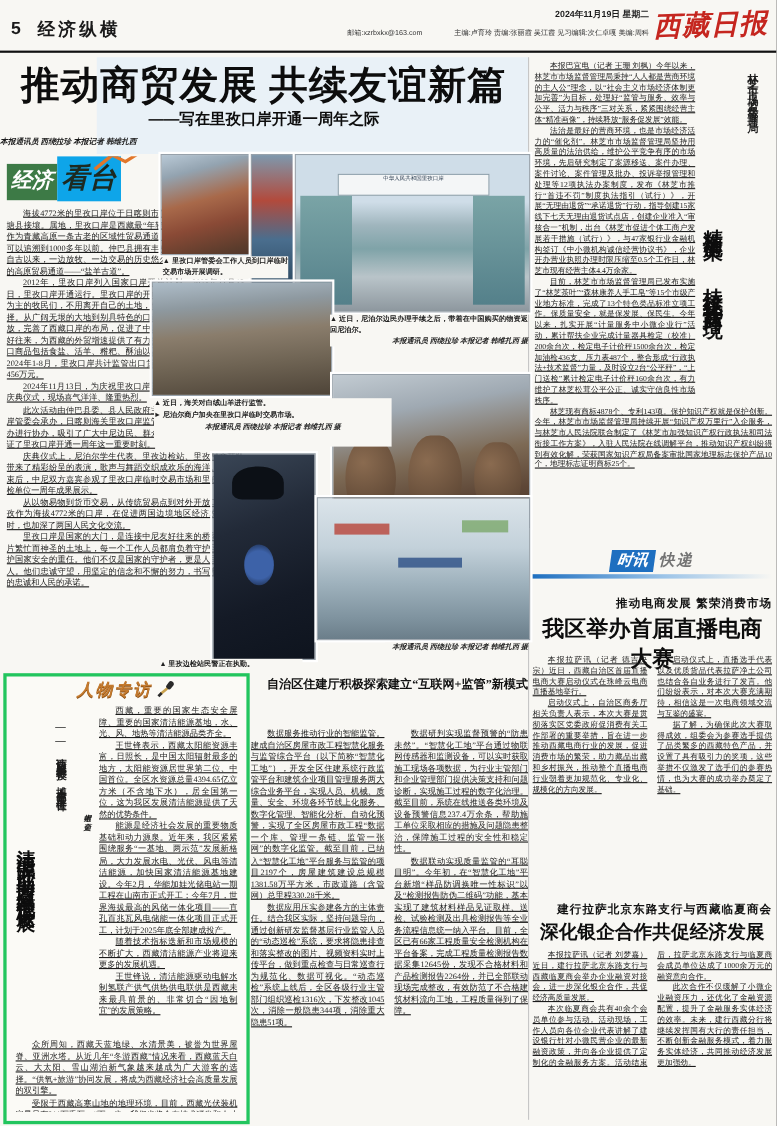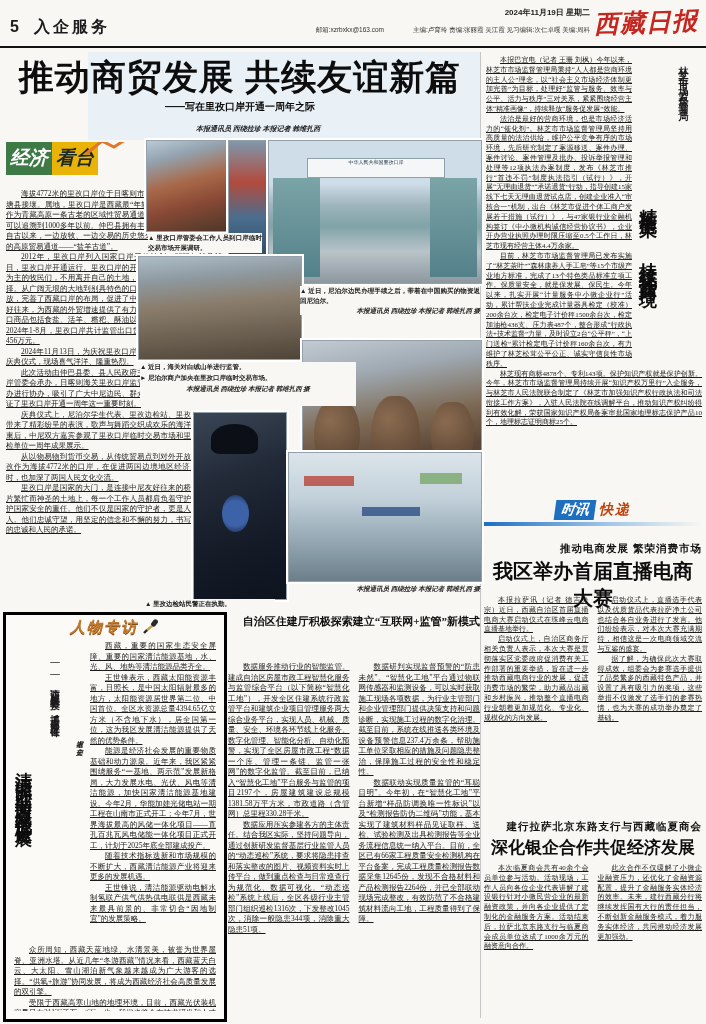--- a/index.html
+++ b/index.html
@@ -12,44 +12,44 @@
   .bodytext{font-size:7.5px;line-height:1.4;text-align:justify;color:#1b1b1b;overflow:hidden;}
   .bodytext p{margin:0;text-indent:2em;text-decoration:underline;}
   .cols2{column-count:2;column-gap:9px;}
   .photo{position:absolute;border:1px solid #97a1aa;box-shadow:0 0 0 2px #fff;z-index:2;}
   .cap{position:absolute;font-size:6.5px;line-height:1.5;font-weight:bold;color:#222;
        background:#f8f7f3;z-index:3;text-align:justify;}
   .credit{font-style:italic;text-align:right;display:block;}
   .vert{writing-mode:vertical-rl;text-orientation:upright;}
   .rule{position:absolute;background:#111;}
   .thinline{position:absolute;background:#c6c6c6;}
-  .boxred{position:absolute;border:3px solid #000000;background:#fbfaf6;z-index:4;}
+  .boxred{position:absolute;border:3px solid #22c55e;background:#fbfaf6;z-index:4;}
   .caplist div{margin-bottom:1px;}
 </style>
 </head>
 <body>
 
 <div class="page">
 
   <div class="abs sans" style="left:10px;top:18px;font-size:16px;font-weight:bold;">5</div>
-  <div class="abs sans" style="left:34px;top:17px;font-size:16px;font-weight:bold;letter-spacing:3px;">入企服务</div>
+  <div class="abs sans" style="left:34px;top:17px;font-size:16px;font-weight:bold;letter-spacing:3px;">经济纵横</div>
   <div class="abs sans" style="right:116px;top:7px;font-size:8px;font-weight:bold;">2024年11月19日 星期二</div>
   <div class="abs sans" style="right:116px;top:26px;font-size:6.5px;color:#333;">主编:卢育玲 责编:张丽霞 吴江霞 见习编辑:次仁卓嘎 美编:周科</div>
   <div class="abs sans" style="right:322px;top:26px;font-size:6.5px;color:#333;">邮箱:xzrbxkx@163.com</div>
   <div class="abs" style="right:8px;top:6px;font-size:25px;font-weight:900;font-style:italic;color:#c5261f;letter-spacing:1px;transform:rotate(-2deg);">西藏日报</div>
   <div class="rule" style="left:0;top:46px;width:706px;height:2px;"></div>
 
   <div class="abs" style="left:88px;top:52px;width:392px;height:88px;background:#e9f1f7;"></div>
-  <div class="abs headline" style="left:0;top:54px;width:480px;font-size:35px;letter-spacing:1px;">推动商贸发展 共续友谊新篇</div>
-  <div class="abs headline" style="left:0;top:100px;width:480px;font-size:10px;font-weight:bold;">——写在里孜口岸开通一周年之际</div>
-  <div class="abs" style="left:0;top:124px;width:516px;text-align:center;font-size:7px;font-weight:bold;font-style:italic;">本报通讯员 西绕拉珍 本报记者 韩维扎西</div>
+  <div class="abs headline" style="left:0;top:54px;width:480px;font-size:35px;letter-spacing:1px;font-family:Liberation Serif, serif;">推动商贸发展 共续友谊新篇</div>
+  <div class="abs headline" style="left:0;top:100px;width:480px;font-size:14px;font-weight:bold;">——写在里孜口岸开通一周年之际</div>
+  <div class="abs" style="left:0;top:124px;width:516px;font-size:7px;font-weight:bold;font-style:italic;">本报通讯员 西绕拉珍 本报记者 韩维扎西</div>
 
   <div class="abs bodytext" style="left:6px;top:142px;width:216px;height:466px;z-index:1;">
     <div style="position:relative;width:132px;height:42px;margin-bottom:5px;">
-      <span class="sans" style="display:inline-block;background:#3d7a46;color:#fff;font-size:19px;font-weight:900;font-style:italic;padding:3px 4px;">经济</span><span class="sans" style="display:inline-block;background:#eab308;color:#1c2a22;font-size:19px;font-weight:900;font-style:italic;padding:3px 4px;">看台</span>
+      <span class="sans" style="display:inline-block;background:#3d7a46;color:#fff;font-size:19px;font-weight:900;font-style:italic;padding:3px 4px;">经济</span><span class="sans" style="display:inline-block;background:#0ea5e9;color:#1c2a22;font-size:25px;font-weight:900;font-style:italic;padding:3px 4px;">看台</span>
       <svg width="62" height="30" style="position:absolute;right:-8px;top:-14px;">
         <polyline points="2,26 18,13 30,19 52,5" fill="none" stroke="#e2762a" stroke-width="3"></polyline>
         <polygon points="50,1 60,4 52,12" fill="#e2762a"></polygon>
       </svg>
     </div>
     <div>
         <p>海拔4772米的里孜口岸位于日喀则市仲巴县，与尼泊尔木斯塘县接壤。属地，里孜口岸是西藏最“年轻”的对外开放口岸，也作为青藏高原一条古老的区域性贸易通道，这里边民互市的传统可以追溯到1000多年以前。仲巴县拥有丰富的盐矿和牧业资源，自古以来，一边放牧、一边交易的历史悠久，也成就了这条著名的高原贸易通道——“盐羊古道”。</p>
         <p>2012年，里孜口岸列入国家口岸开放计划。2023年11月13日，里孜口岸开通运行。里孜口岸的开放，让原本以畜牧和半农为主的牧民们，不用离开自己的土地，也能有更多样化的生活选择。从广阔无垠的大地到别具特色的口岸，里孜口岸的建设与开放，完善了西藏口岸的布局，促进了中尼两国贸易往来和人员友好往来，为西藏的外贸增速提供了有力的支撑。里孜口岸主要出口商品包括食盐、活羊、糌粑、酥油以及日用百货等。据统计，2024年1-8月，里孜口岸共计监管出口货物101吨，出口货值达到456万元。</p>
         <p>2024年11月13日，为庆祝里孜口岸开通一周年，里孜举办了庆典仪式，现场喜气洋洋、隆重热烈。</p>
         <p>此次活动由仲巴县委、县人民政府主办，仲巴县商务局、口岸管委会承办，日喀则海关里孜口岸监管点、里孜边检站、外事办进行协办，吸引了广大中尼边民、群众共同参加。大家共同见证了里孜口岸开通一周年这一重要时刻。</p>
@@ -115,39 +115,40 @@
       </div>
   </div>
   <div class="abs vert sans" style="left:676px;top:58px;height:180px;font-size:10px;font-weight:bold;letter-spacing:5px;">林芝市市场监督管理局</div>
   <div class="abs vert headline" style="left:636px;top:86px;height:300px;font-size:18px;letter-spacing:4px;">
     <span>精准施策</span>
     <span style="display:inline-block;margin-top:14px;">持续优化营商环境</span>
   </div>
 
   <div class="abs" style="left:484px;top:500px;width:218px;text-align:center;">
     <span class="sans" style="display:inline-block;background:#1e6fc0;color:#fff;font-size:14px;font-weight:900;font-style:italic;padding:1px 6px;transform:skewX(-8deg);">时讯</span>
-    <span class="sans" style="display:inline-block;color:#c2410c;font-size:14px;font-weight:900;font-style:italic;letter-spacing:2px;">快递</span>
+    <span class="sans" style="display:inline-block;color:#737373;font-size:14px;font-weight:900;font-style:italic;letter-spacing:2px;">快递</span>
     <div style="height:4px;margin-top:2px;background:linear-gradient(90deg,#1e6fc0 0%,#9cc4e8 55%,rgba(255,255,255,0) 100%);"></div>
   </div>
 
   <div class="abs kicker" style="left:484px;top:542px;width:218px;font-size:10.5px;letter-spacing:1px;">推动电商发展 繁荣消费市场</div>
   <div class="abs headline" style="left:484px;top:558px;width:218px;font-size:20px;">我区举办首届直播电商大赛</div>
   <div class="abs bodytext cols2" style="left:484px;top:596px;width:218px;height:212px;font-size:7px;">
     <div>
         <p>本报拉萨讯（记者 德吉央宗）近日，西藏自治区首届直播电商大赛启动仪式在珠峰云电商直播基地举行。</p>
         <p>启动仪式上，自治区商务厅相关负责人表示，本次大赛是贯彻落实区党委政府促消费有关工作部署的重要举措，旨在进一步推动西藏电商行业的发展，促进消费市场的繁荣，助力藏品出藏和乡村振兴，推动整个直播电商行业朝着更加规范化、专业化、规模化的方向发展。</p>
         <p>启动仪式上，直播选手代表以及优质货品代表拉萨净土公司也结合各自业务进行了发言。他们纷纷表示，对本次大赛充满期待，相信这是一次电商领域交流与互鉴的盛宴。</p>
         <p>据了解，为确保此次大赛取得成效，组委会为参赛选手提供了品类繁多的西藏特色产品，并设置了具有吸引力的奖项，这些举措不仅激发了选手们的参赛热情，也为大赛的成功举办奠定了基础。</p>
       </div>
   </div>
 
   <div class="abs kicker" style="left:484px;top:820px;width:218px;font-size:10.5px;letter-spacing:1px;">建行拉萨北京东路支行与西藏临夏商会</div>
   <div class="abs headline" style="left:484px;top:836px;width:218px;font-size:17px;">深化银企合作共促经济发展</div>
   <div class="abs bodytext cols2" style="left:484px;top:864px;width:218px;height:152px;font-size:7px;">
     <div>
+        <p>本报拉萨讯（记者 刘梦嘉）近日，建行拉萨北京东路支行与西藏临夏商会举办企业融资对接会，进一步深化银企合作，共促经济高质量发展。</p>
         <p>本次临夏商会共有40余个会员单位参与活动。活动现场，工作人员向各位企业代表讲解了建设银行针对小微民营企业的最新融资政策，并向各企业提供了定制化的金融服务方案。活动结束后，拉萨北京东路支行与临夏商会成员单位达成了1000余万元的融资意向合作。</p>
         <p>此次合作不仅缓解了小微企业融资压力，还优化了金融资源配置，提升了金融服务实体经济的效率。未来，建行西藏分行将继续发挥国有大行的责任担当，不断创新金融服务模式，着力服务实体经济，共同推动经济发展更加强劲。</p>
       </div>
   </div>
 
   <div class="abs kicker" style="left:228px;top:614px;width:252px;font-size:11px;font-family:Liberation Serif, serif;">自治区住建厅积极探索建立“互联网+监管”新模式</div>
   <div class="abs bodytext cols2" style="left:228px;top:662px;width:252px;height:354px;">
     <div>
         <p>数据服务推动行业的智能监管。建成自治区房屋市政工程智慧化服务与监管综合平台（以下简称“智慧化工地”），开发全区住建系统行政监管平台和建筑企业项目管理服务两大综合业务平台，实现人员、机械、质量、安全、环境各环节线上化服务、数字化管理、智能化分析、自动化预警，实现了全区房屋市政工程“数据一个库、管理一条链、监管一张网”的数字化监管。截至目前，已纳入“智慧化工地”平台服务与监管的项目2197个，房屋建筑建设总规模1381.58万平方米，市政道路（含管网）总里程330.28千米。</p>
         <p>数据应用压实参建各方的主体责任。结合我区实际，坚持问题导向，通过创新研发监督基层行业监管人员的“动态巡检”系统，要求将隐患排查和落实整改的图片、视频资料实时上传平台，做到重点检查与日常巡查行为规范化、数据可视化。“动态巡检”系统上线后，全区各级行业主管部门组织巡检1316次，下发整改1045次，消除一般隐患344项，消除重大隐患51项。</p>

